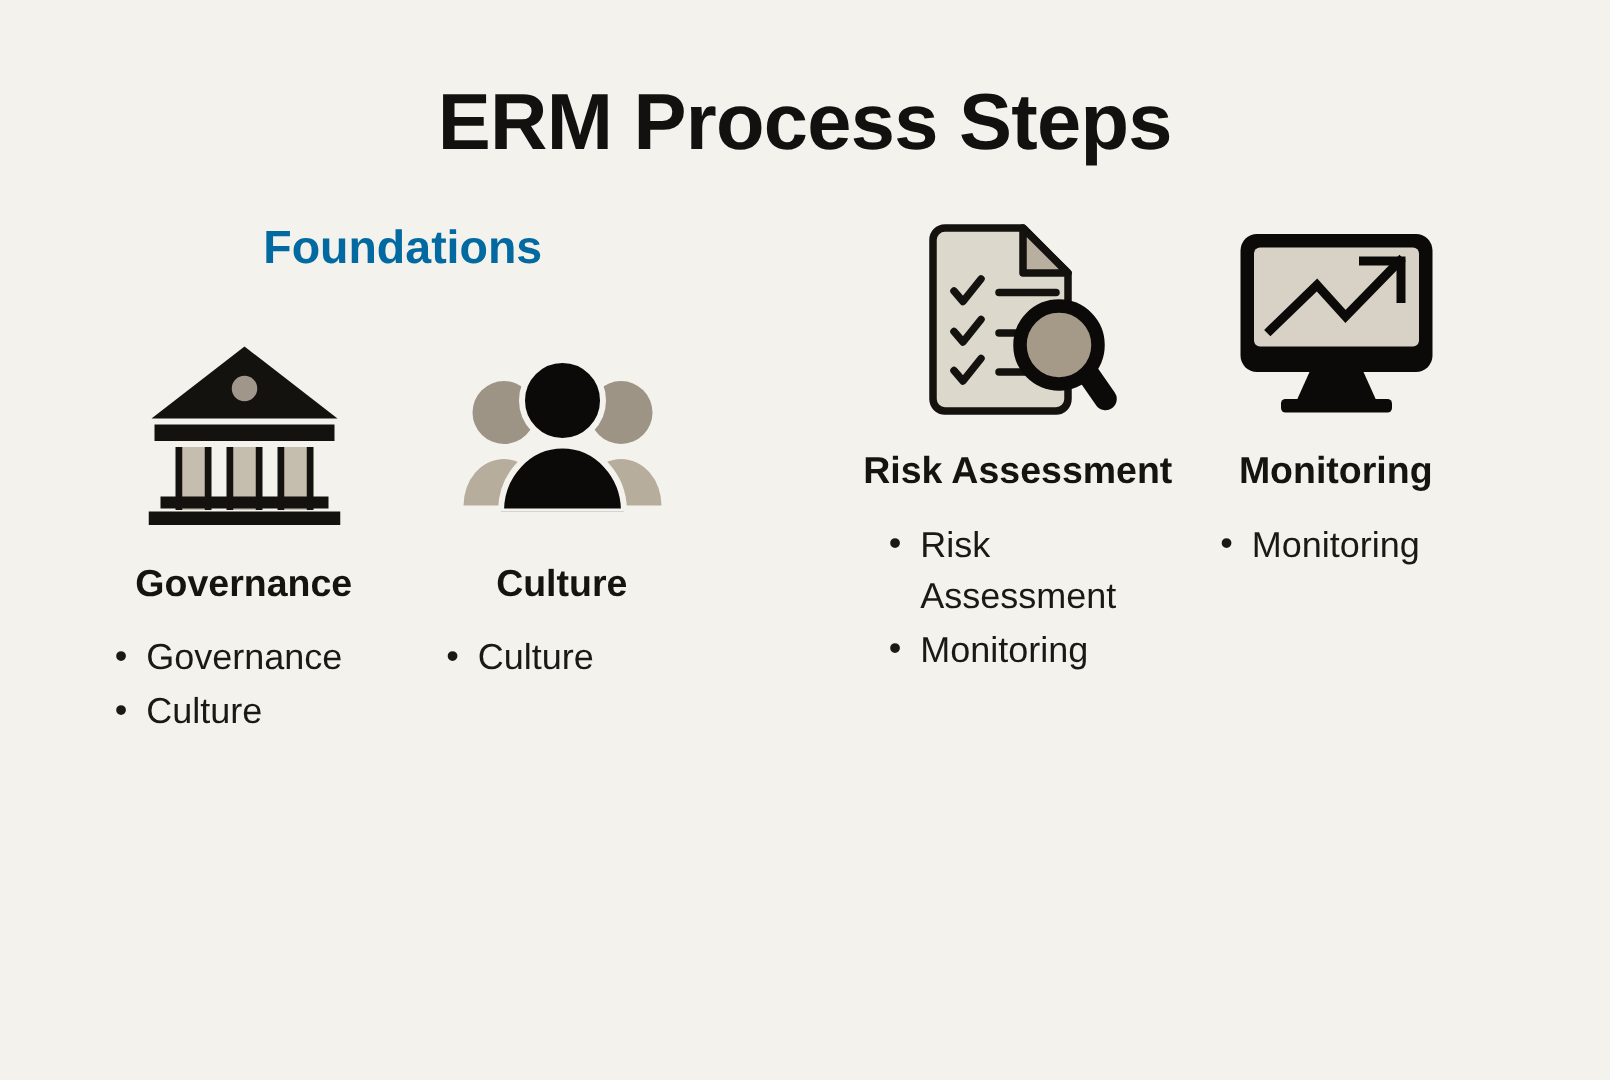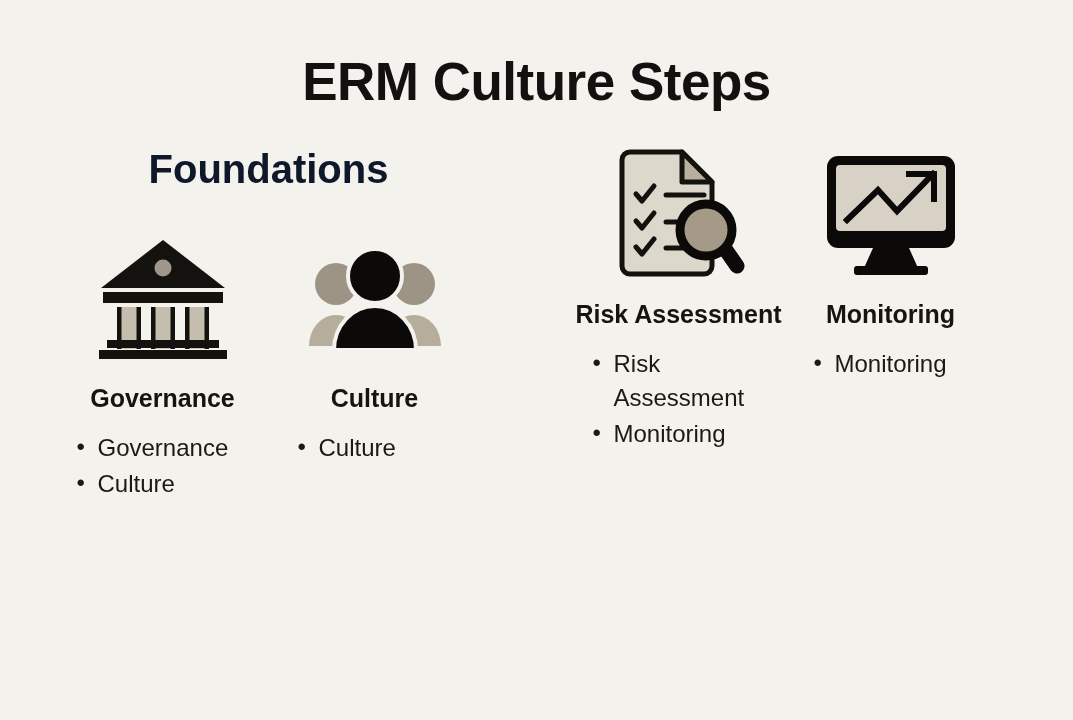--- a/index.html
+++ b/index.html
@@ -54,23 +54,23 @@
   }
   .group {
     display: flex;
     flex-direction: column;
     align-items: center;
   }
   .group-foundations { width: 430px; }
   .group-execution  { width: 470px; margin-left: 66px; }
 
   .group-title {
-    font-size: 40px;
+    font-size: 31px;
     font-weight: bold;
-    color: #0f172a;
+    color: #0369a1;
     margin: 0 0 44px 0;
     line-height: 1;
     text-align: center;
   }
 
   .cards {
     display: flex;
     justify-content: center;
     align-items: flex-start;
     width: 100%;
@@ -120,21 +120,21 @@
     color: #1b1916;
   }
   .bullets.narrow { width: 158px; }
 </style>
 </head>
 <body>
 
 <div class="poster">
 
   <div class="header">
-    <h1 class="title">ERM Culture Steps</h1>
+    <h1 class="title">ERM Process Steps</h1>
   </div>
 
   <div class="groups">
 
     <div class="group group-foundations">
       <div class="group-title">Foundations</div>
       <div class="cards">
 
         <div class="card">
           <div class="card-icon">

